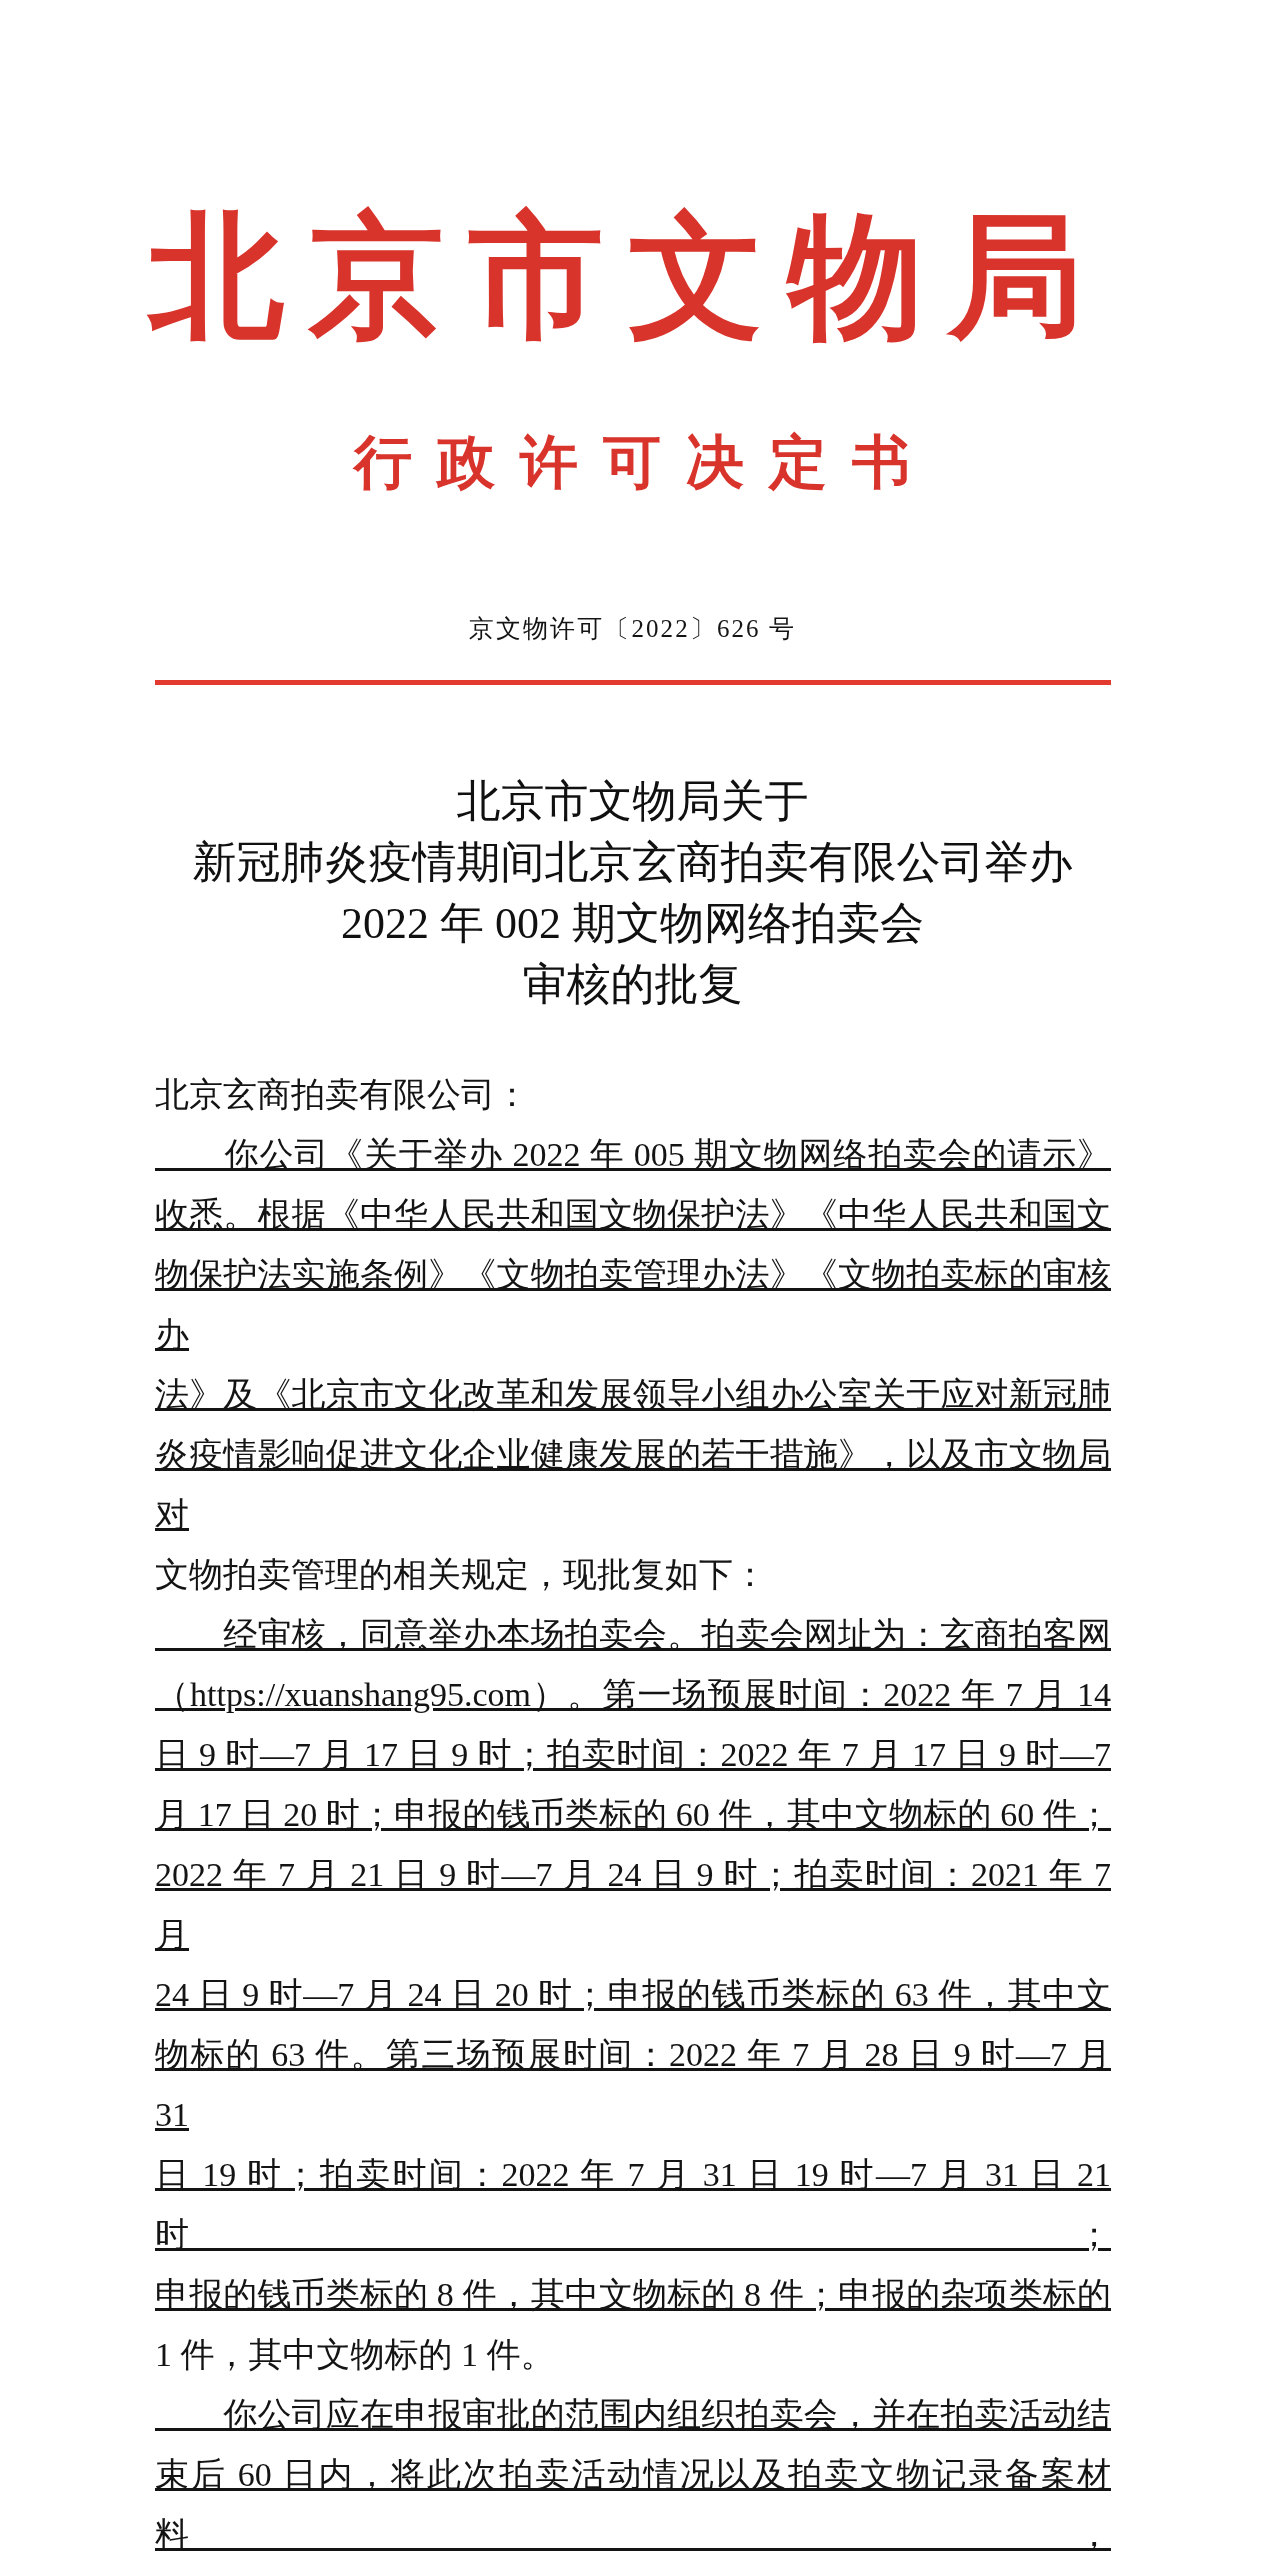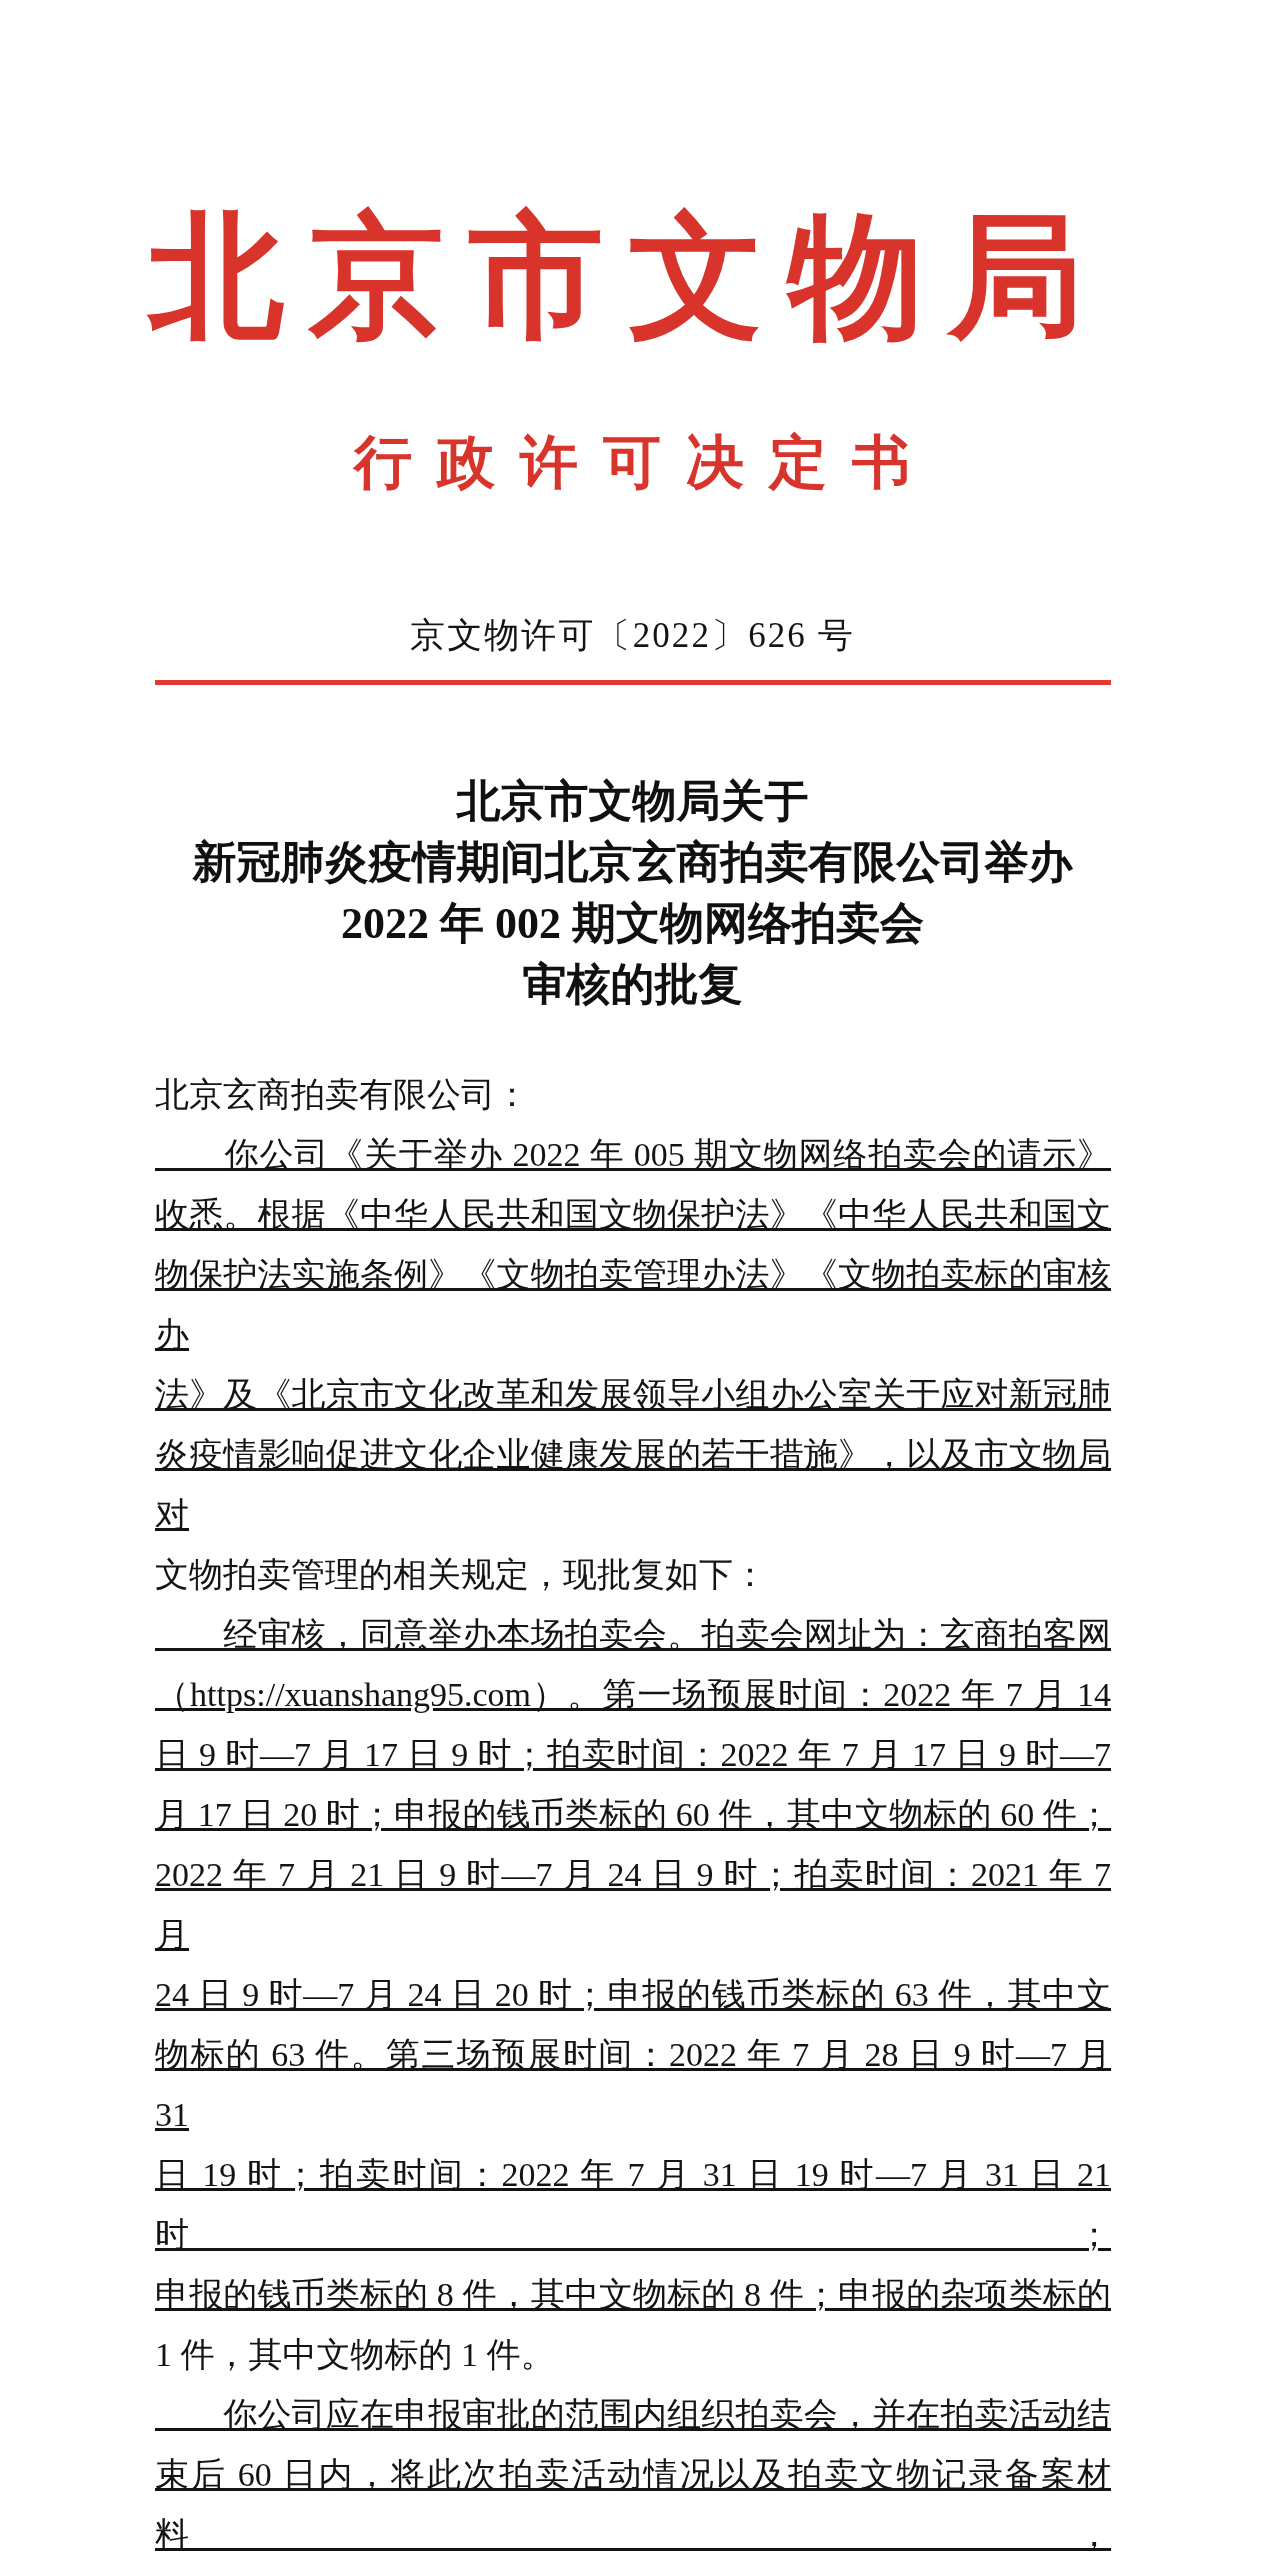--- a/index.html
+++ b/index.html
@@ -17,30 +17,30 @@
     display:flex;justify-content:space-between;align-items:center;
     font-size:135px;font-weight:bold;color:#d9342c;line-height:1;
   }
   .doc-type{
     position:absolute;left:354px;top:429px;width:556px;height:67px;
     display:flex;justify-content:space-between;align-items:center;
     font-size:58px;font-weight:600;color:#d9342c;line-height:1;
   }
   .doc-number{
     position:absolute;left:0;top:612px;width:1265px;
-    text-align:center;font-size:35px;letter-spacing:2.1px;
+    text-align:center;font-size:25px;letter-spacing:2.1px;
   }
   .red-rule{
     position:absolute;left:155px;top:680px;width:956px;height:4.6px;
     background:#e23a2f;
   }
   
   .doc-title{
     position:absolute;left:66px;top:771px;width:1133px;
-    text-align:center;font-weight:bold;font-size:44px;line-height:61px;
+    text-align:center;font-weight:normal;font-size:44px;line-height:61px;
     color:#101010;
   }
   
   .body-text{
     position:absolute;left:155px;top:1065px;width:956px;
     font-size:34px;line-height:60px;color:#141414;
   }
   .body-text div{white-space:nowrap;}
   .body-text div.j{white-space:normal;text-align:justify;text-align-last:justify;text-decoration:underline;}
   .body-text div.l{text-align:right;text-align-last:left;}

